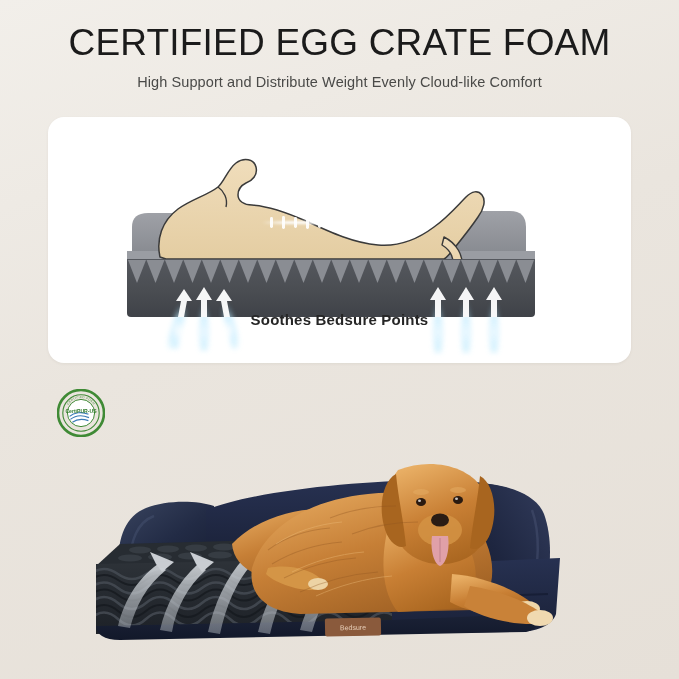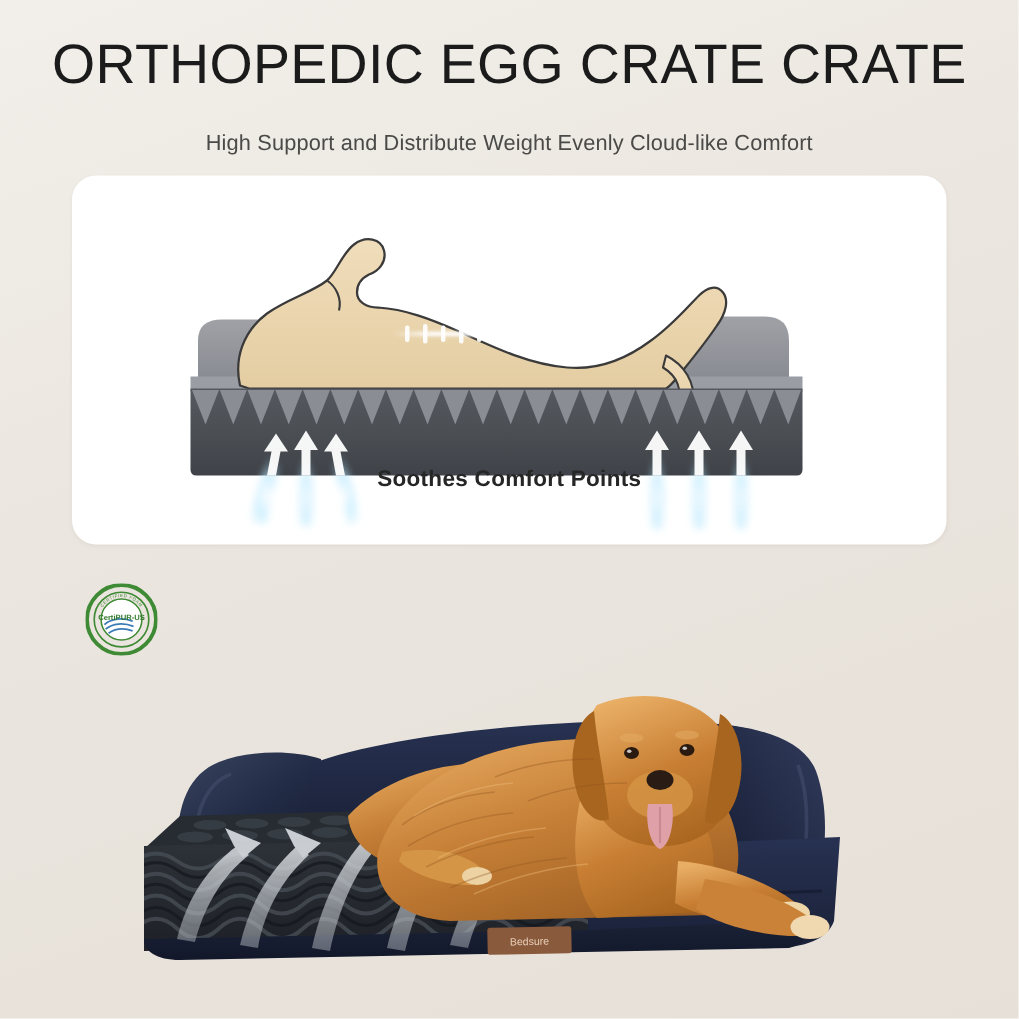--- a/index.html
+++ b/index.html
@@ -28,21 +28,21 @@
   }
   .title {
     font-size: 37px;
     letter-spacing: 0.2px;
     color: #1b1b1b;
     font-weight: 400;
     line-height: 1.12;
     white-space: nowrap;
   }
   .subtitle {
-    margin-top: 25px;
+    margin-top: 11px;
     font-size: 14.5px;
     color: #4a4a48;
     font-weight: 400;
     letter-spacing: 0.1px;
     white-space: nowrap;
   }
 
   
   .diagram-card {
     position: absolute;
@@ -110,21 +110,21 @@
     height: 245px;
     display: block;
   }
 </style>
 </head>
 <body>
 
 <div id="infographic">
 
   <div class="header">
-    <div class="title">ORTHOPEDIC EGG CRATE CRATE</div>
+    <div class="title">CERTIFIED EGG CRATE FOAM</div>
     <div class="subtitle">High Support and Distribute Weight Evenly Cloud-like Comfort</div>
   </div>
 
   <div class="diagram-card">
 
     <svg class="diagram-svg" viewBox="0 0 583 246">
       <defs>
         <linearGradient id="foamBody" x1="0" y1="0" x2="0" y2="1">
           <stop offset="0%" stop-color="#55585e"></stop>
           <stop offset="55%" stop-color="#4a4d52"></stop>
@@ -259,21 +259,21 @@
           <path d="M441,236 L441,184 L451,184 L451,236 Z" fill="url(#arrowGlow)"></path>
         </g>
         <g fill="#ffffff" opacity="0.95">
           <path d="M390,170 L382,183 L387,183 L387,200 L393,200 L393,183 L398,183 Z"></path>
           <path d="M418,170 L410,183 L415,183 L415,200 L421,200 L421,183 L426,183 Z"></path>
           <path d="M446,170 L438,183 L443,183 L443,200 L449,200 L449,183 L454,183 Z"></path>
         </g>
       </g>
     </svg>
 
-    <div class="diagram-caption">Soothes Comfort Points</div>
+    <div class="diagram-caption">Soothes Bedsure Points</div>
   </div>
 
   <div class="badges">
 
     <div class="badge-certipur">
       <svg viewBox="0 0 48 48" width="48" height="48">
         <circle cx="24" cy="24" r="23" fill="none" stroke="#3f8a35" stroke-width="2.6"></circle>
         <circle cx="24" cy="24" r="18.2" fill="none" stroke="#3f8a35" stroke-width="1.1"></circle>
         <circle cx="24" cy="24" r="13.6" fill="#ffffff" stroke="#3f8a35" stroke-width="1"></circle>
         <g stroke="#2a6fb0" stroke-width="1.15" fill="none" opacity="0.92">

